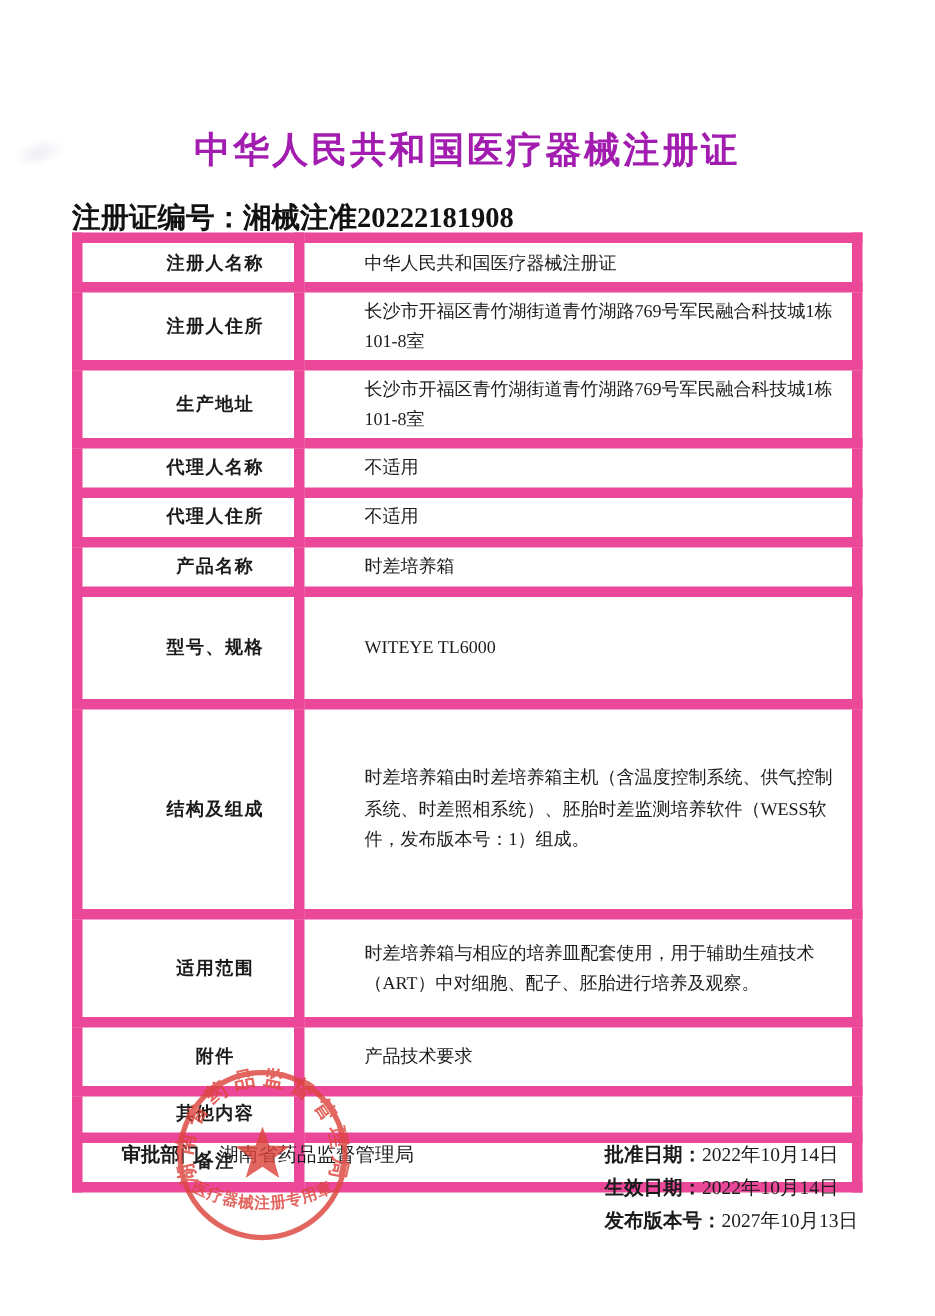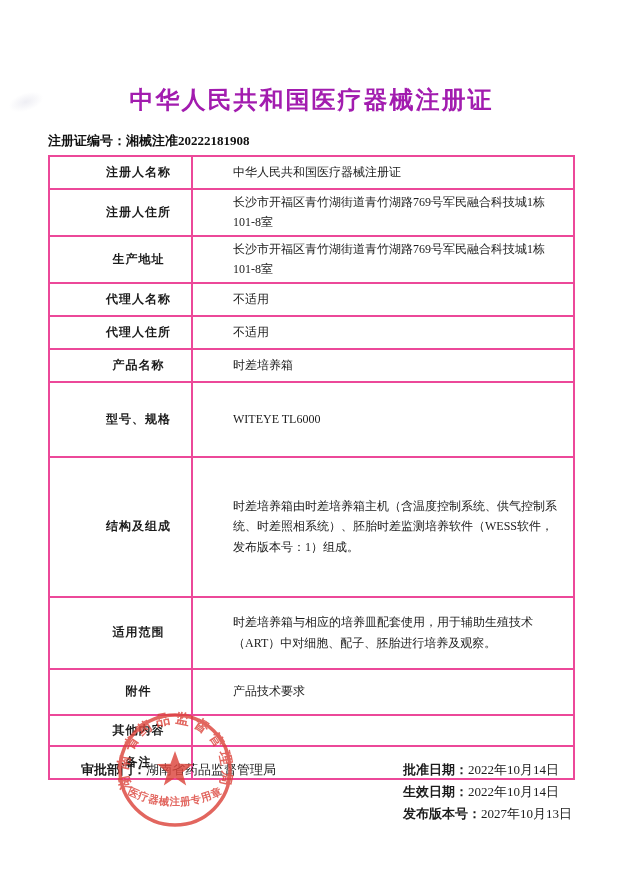--- a/index.html
+++ b/index.html
@@ -17,31 +17,31 @@
     transform:rotate(-18deg);
   }
   .doc-title{
     position:absolute;top:84px;left:0;width:623px;
     text-align:center;
     font-size:24px;font-weight:bold;letter-spacing:2px;
     color:#a21caf;
   }
   .cert-line{
     position:absolute;top:132px;left:48px;
-    font-size:13px;font-weight:bold;color:#111;
+    font-size:19px;font-weight:bold;color:#111;
   }
   table.cert-table{
     position:absolute;top:155px;left:48px;
     width:527px;
     border-collapse:collapse;
     table-layout:fixed;
     border:1.5px solid #222;
   }
   table.cert-table td{
-    border:2px solid #ec4899;
+    border:7px solid #ec4899;
     font-size:12px;
     vertical-align:middle;
     padding-left:40px;
   }
   td.label{
     width:97px;
     text-align:center;
     font-weight:bold;
     padding:2px 4px;
     letter-spacing:1px;

